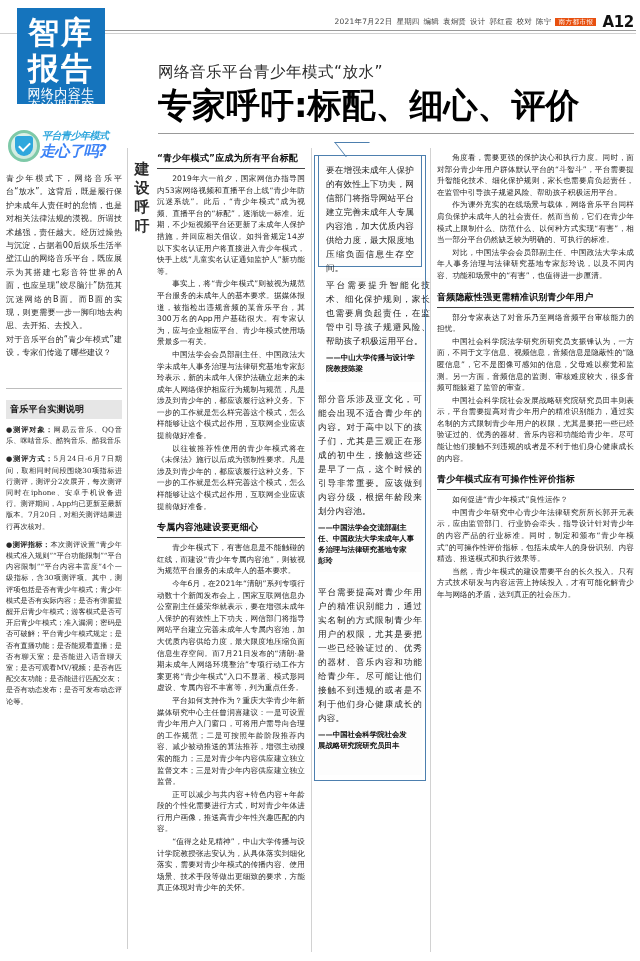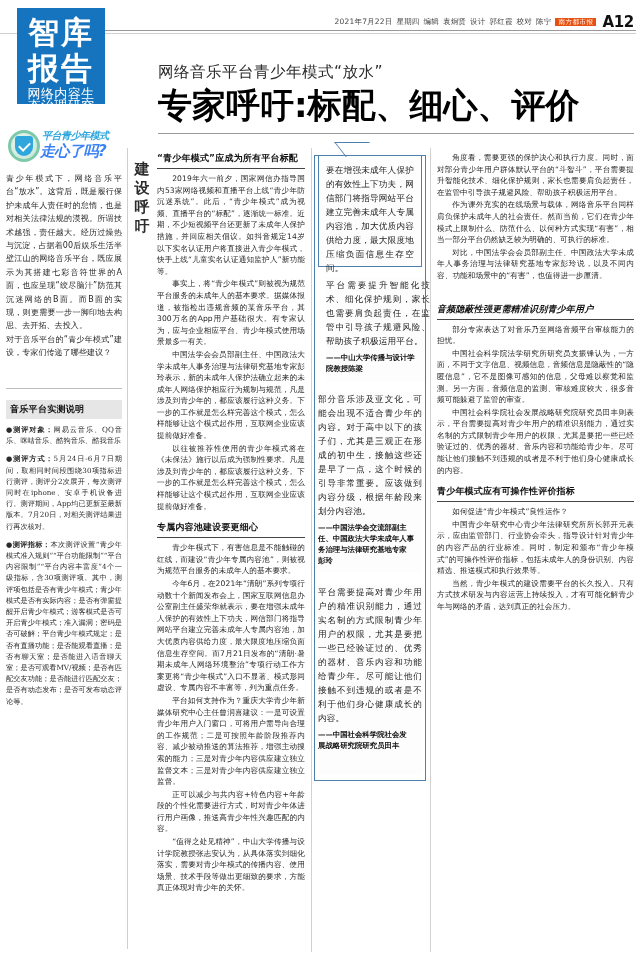--- a/index.html
+++ b/index.html
@@ -401,21 +401,21 @@
               border:1.3px solid #4d7fae;box-sizing:border-box;pointer-events:none;
               clip-path: polygon(0 0, 100% 0, 100% 100%, 0 100%);"></div>
 
   <div class="colrule" style="left:430px; top:148px; height:804px;"></div>
 
   <div class="col" style="left:437px; top:152px; width:197px; height:800px;">
     <p class="para">角度看，需要更强的保护决心和执行力度。同时，面对部分青少年用户群体默认平台的“斗智斗”，平台需要提升智能化技术、细化保护规则，家长也需要肩负起责任，在监管中引导孩子规避风险、帮助孩子积极运用平台。</p>
     <p class="para">作为课外充实的在线场景与载体，网络音乐平台同样肩负保护未成年人的社会责任。然而当前，它们在青少年模式上限制什么、防范什么、以何种方式实现“有害”，相当一部分平台仍然缺乏较为明确的、可执行的标准。</p>
     <p class="para">对比，中国法学会会员部副主任、中国政法大学未成年人事务治理与法律研究基地专家彭玲说，以及不同内容、功能和场景中的“有害”，也值得进一步厘清。</p>
 
-    <div class="sec-head" style="margin-top:21px;font-style:italic;">音频隐蔽性强更需精准识别青少年用户</div>
+    <div class="sec-head" style="margin-top:9px;">音频隐蔽性强更需精准识别青少年用户</div>
     <div class="sec-rule"></div>
     <p class="para">部分专家表达了对音乐乃至网络音频平台审核能力的担忧。</p>
     <p class="para">中国社会科学院法学研究所研究员支振锋认为，一方面，不同于文字信息、视频信息，音频信息是隐蔽性的“隐匿信息”，它不是图像可感知的信息，父母难以察觉和监测。另一方面，音频信息的监测、审核难度较大，很多音频可能躲避了监管的审查。</p>
     <p class="para">中国社会科学院社会发展战略研究院研究员田丰则表示，平台需要提高对青少年用户的精准识别能力，通过实名制的方式限制青少年用户的权限，尤其是要把一些已经验证过的、优秀的器材、音乐内容和功能给青少年。尽可能让他们接触不到违规的或者是不利于他们身心健康成长的内容。</p>
 
     <div class="sec-head" style="margin-top:9px;">青少年模式应有可操作性评价指标</div>
     <div class="sec-rule"></div>
     <p class="para">如何促进“青少年模式”良性运作？</p>
     <p class="para">中国青少年研究中心青少年法律研究所所长郭开元表示，应由监管部门、行业协会牵头，指导设计针对青少年的内容产品的行业标准。同时，制定和颁布“青少年模式”的可操作性评价指标，包括未成年人的身份识别、内容精选、推送模式和执行效果等。</p>
     <p class="para">当然，青少年模式的建设需要平台的长久投入。只有方式技术研发与内容运营上持续投入，才有可能化解青少年与网络的矛盾，达到真正的社会压力。</p>

